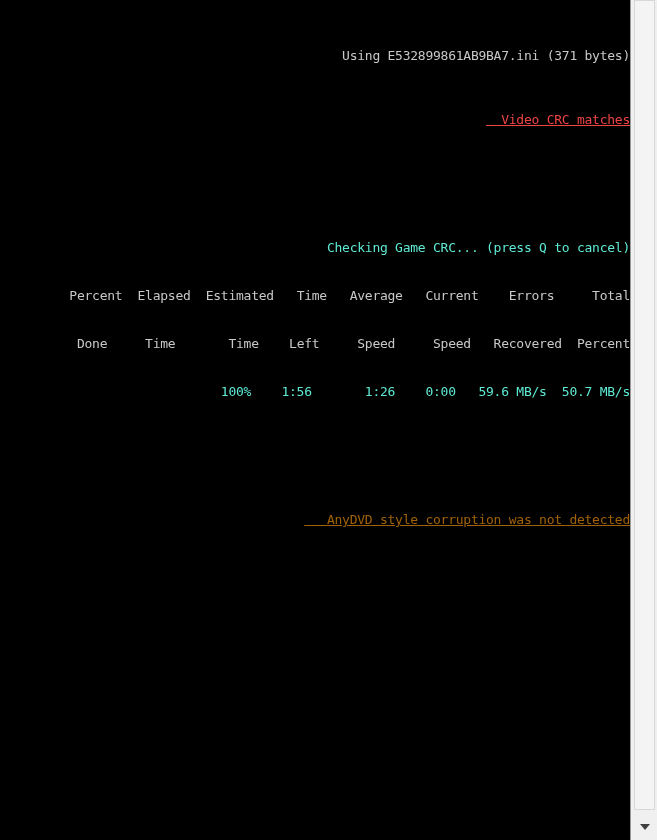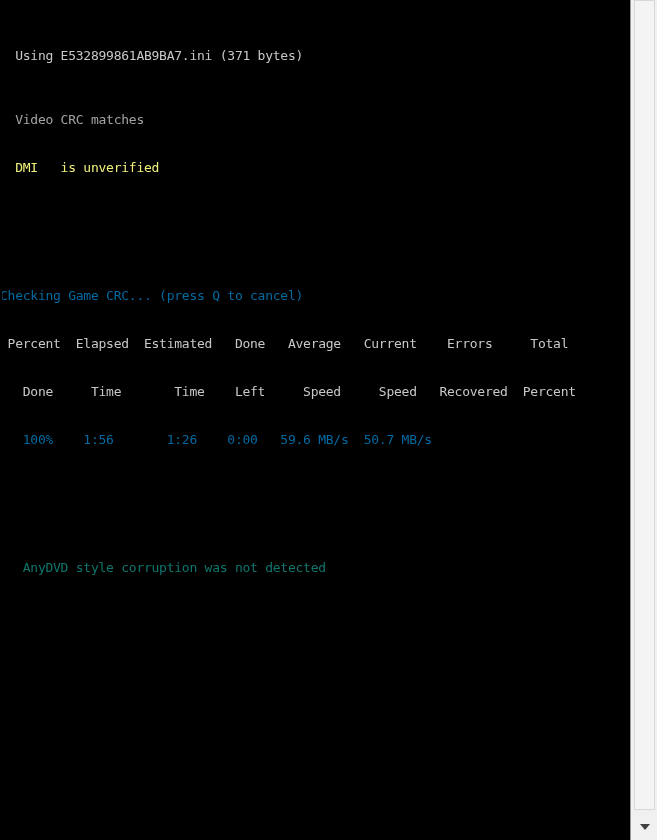--- a/index.html
+++ b/index.html
@@ -27,26 +27,27 @@
     font-size: 13.0px;
     line-height: 16px;
     letter-spacing: -0.25px;
     color: #c0c0c0;
     white-space: pre;
     overflow: hidden;
   }
   .line {
     height: 16px;
     white-space: pre;
+    text-align: right;
   }
   .blank { height: 16px; }
   .c-white   { color: #c8c8c8; }
-  .c-bwhite  { color: #0369a1; }
-  .c-green   { color: #a3a3a3; }
-  .c-bgreen  { color: #0f766e; }
+  .c-bwhite  { color: #5eead4; }
+  .c-green   { color: #ef4444; text-decoration: underline; }
+  .c-bgreen  { color: #a16207; text-decoration: underline; }
   .c-yellow  { color: #f2f27a; }
 
   
   #scrollbar-track {
     position: absolute;
     right: 0;
     top: 0;
     width: 27px;
     height: 840px;
     background: #f0f0f0;
@@ -90,26 +91,25 @@
 </head>
 <body>
 
 <div id="console-window">
 
   <div id="console-text">
 
     <div class="line"><span class="c-white">  Using E532899861AB9BA7.ini (371 bytes)</span></div>
 
     <div class="line"><span class="c-green">  Video</span><span class="c-green"> CRC matches</span></div>
-    <div class="line"><span class="c-yellow">  DMI  </span><span class="c-yellow"> is unverified</span></div>
 
     <div class="blank"></div>
 
     <div class="line"><span class="c-bwhite">Checking Game CRC... (press Q to cancel)</span></div>
-    <div class="line"><span class="c-white"> Percent  Elapsed  Estimated   Done   Average   Current    Errors     Total</span></div>
+    <div class="line"><span class="c-white"> Percent  Elapsed  Estimated   Time   Average   Current    Errors     Total</span></div>
     <div class="line"><span class="c-white">   Done     Time       Time    Left     Speed     Speed   Recovered  Percent</span></div>
     <div class="line"><span class="c-bwhite">   100%    1:56       1:26    0:00   59.6 MB/s  50.7 MB/s</span></div>
 
     <div class="blank"></div>
 
     <div class="line"><span class="c-bgreen">   AnyDVD style corruption was not detected</span></div>
     
 
     
 

